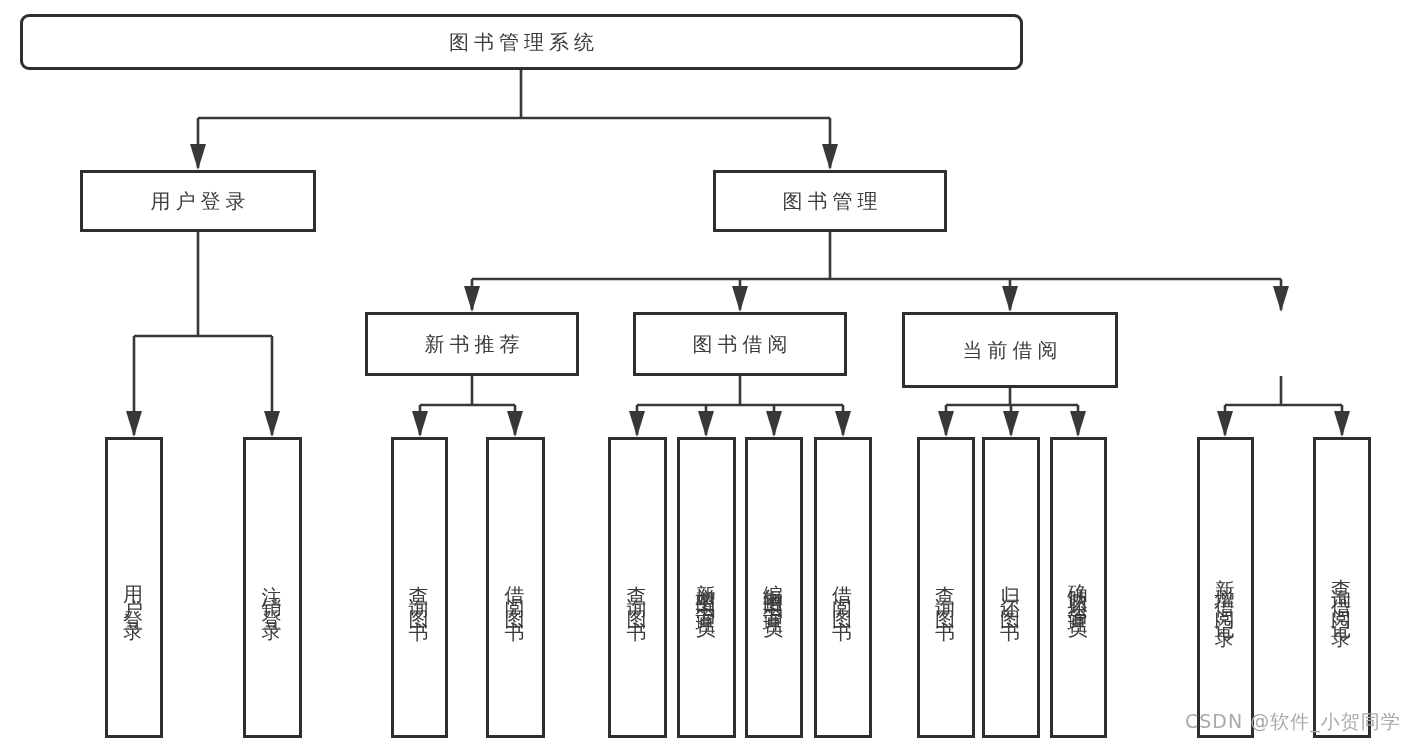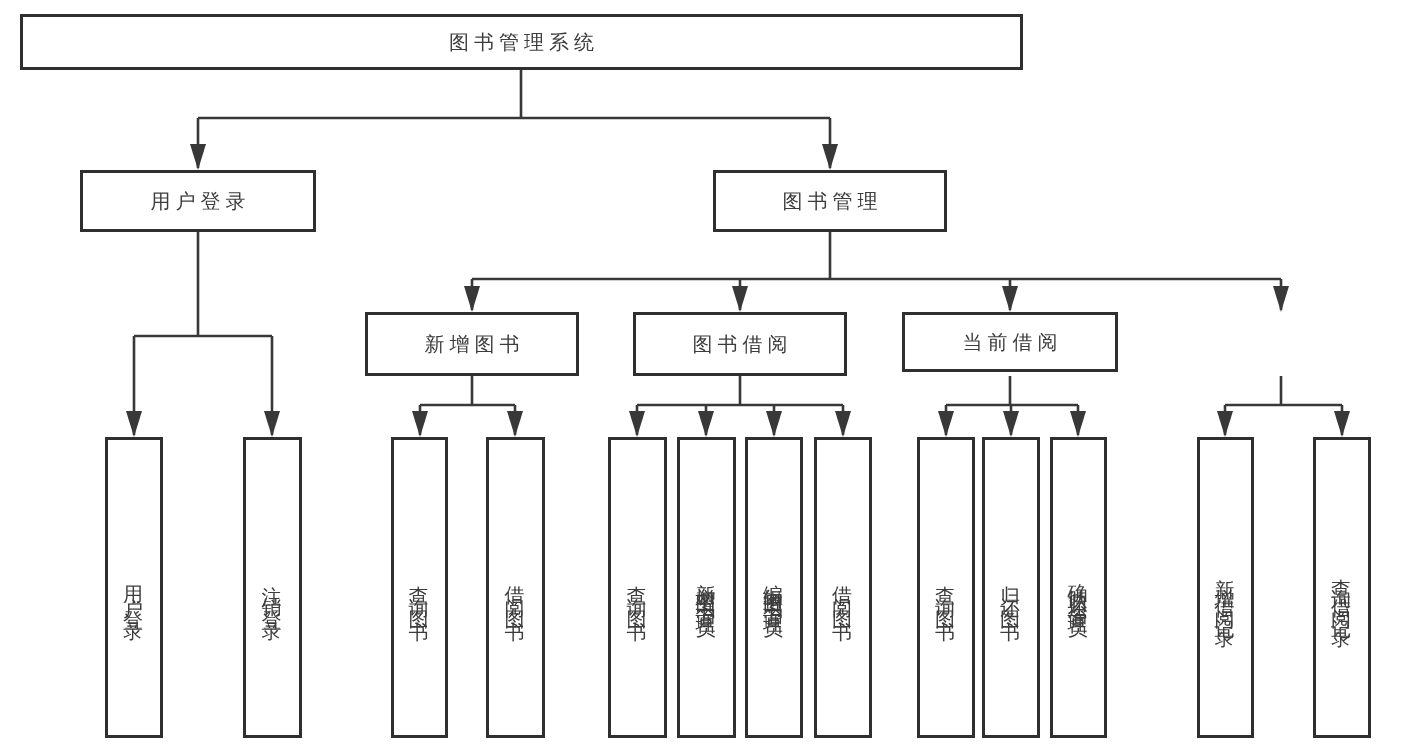--- a/index.html
+++ b/index.html
@@ -90,38 +90,38 @@
       <path d="M766,411 L782,411 L774,437 Z"></path>
       <path d="M835,411 L851,411 L843,437 Z"></path>
       <path d="M938,411 L954,411 L946,437 Z"></path>
       <path d="M1003,411 L1019,411 L1011,437 Z"></path>
       <path d="M1070,411 L1086,411 L1078,437 Z"></path>
       <path d="M1217,411 L1233,411 L1225,437 Z"></path>
       <path d="M1334,411 L1350,411 L1342,437 Z"></path>
     </g>
   </svg>
 
-  <div class="node hbox" style="left:20px; top:14px; width:1003px; height:56px;">
+  <div class="node hbox" style="left:20px; top:14px; width:1003px; height:56px;border-radius:9px;">
     <span>图书管理系统</span>
   </div>
 
   <div class="node hbox" style="left:80px; top:170px; width:236px; height:62px;">
     <span>用户登录</span>
   </div>
   <div class="node hbox" style="left:713px; top:170px; width:234px; height:62px;font-family:Liberation Serif, serif;">
     <span>图书管理</span>
   </div>
 
   <div class="node hbox" style="left:365px; top:312px; width:214px; height:64px;">
-    <span>新增图书</span>
+    <span>新书推荐</span>
   </div>
   <div class="node hbox" style="left:633px; top:312px; width:214px; height:64px;align-items:center;">
     <span>图书借阅</span>
   </div>
-  <div class="node hbox" style="left:902px; top:312px; width:216px; height:60px;text-align:right;">
+  <div class="node hbox" style="left:902px; top:312px; width:216px; height:76px;text-align:right;">
     <span>当前借阅</span>
   </div>
 
   <div class="node vbox sp-wide" style="left:105px; top:437px; width:58px; height:301px;">
     <span>用户登录</span>
   </div>
   <div class="node vbox sp-wide" style="left:243px; top:437px; width:59px; height:301px;">
     <span>注销登录</span>
   </div>
 
@@ -155,14 +155,15 @@
     <span>确认归还（管理员）</span>
   </div>
 
   <div class="node vbox sp-mid" style="left:1197px; top:437px; width:57px; height:301px;">
     <span>新增借阅记录</span>
   </div>
   <div class="node vbox sp-mid" style="left:1313px; top:437px; width:58px; height:301px;">
     <span>查询借阅记录</span>
   </div>
 
+  <div class="watermark">CSDN @软件_小贺同学</div>
 
 </div>
 
 </body></html>

